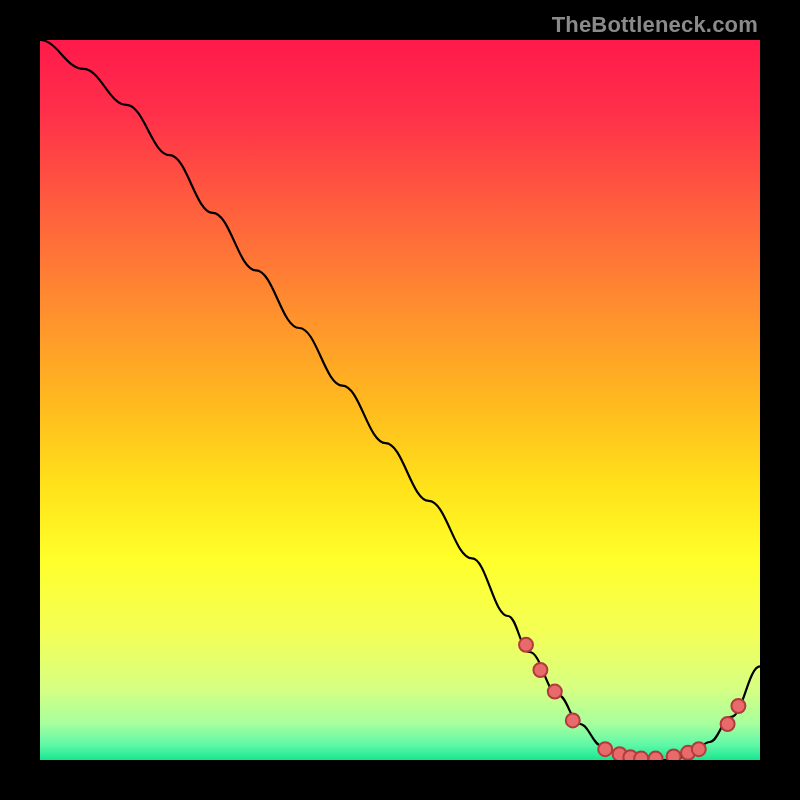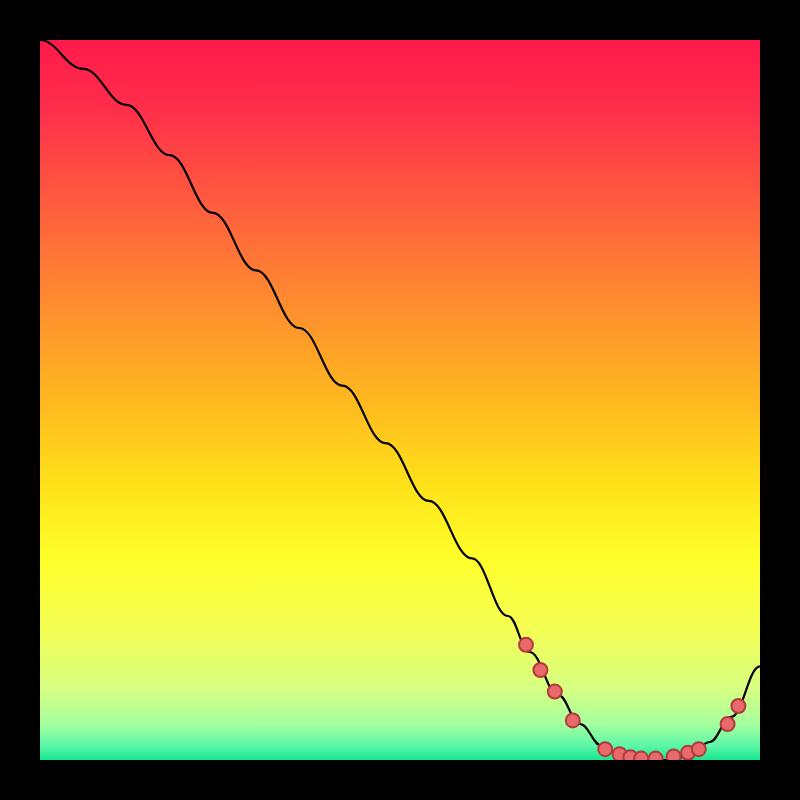--- a/index.html
+++ b/index.html
@@ -49,20 +49,21 @@
     color: #8a8a8a;
     letter-spacing: 0.2px;
     user-select: none;
   }
 </style>
 </head>
 <body>
 
 <div class="stage">
 
+  <div class="watermark">TheBottleneck.com</div>
 
   <div class="plot-frame">
     <div class="plot-area">
       <svg class="gradient" viewBox="0 0 100 100" preserveAspectRatio="none">
         <defs>
           <linearGradient id="bg-grad" x1="0" y1="0" x2="0" y2="1">
               <stop offset="0.00%" stop-color="#ff1a4b"></stop>
               <stop offset="10.00%" stop-color="#ff2f4a"></stop>
               <stop offset="22.00%" stop-color="#ff5a3f"></stop>
               <stop offset="36.00%" stop-color="#ff8a30"></stop>

